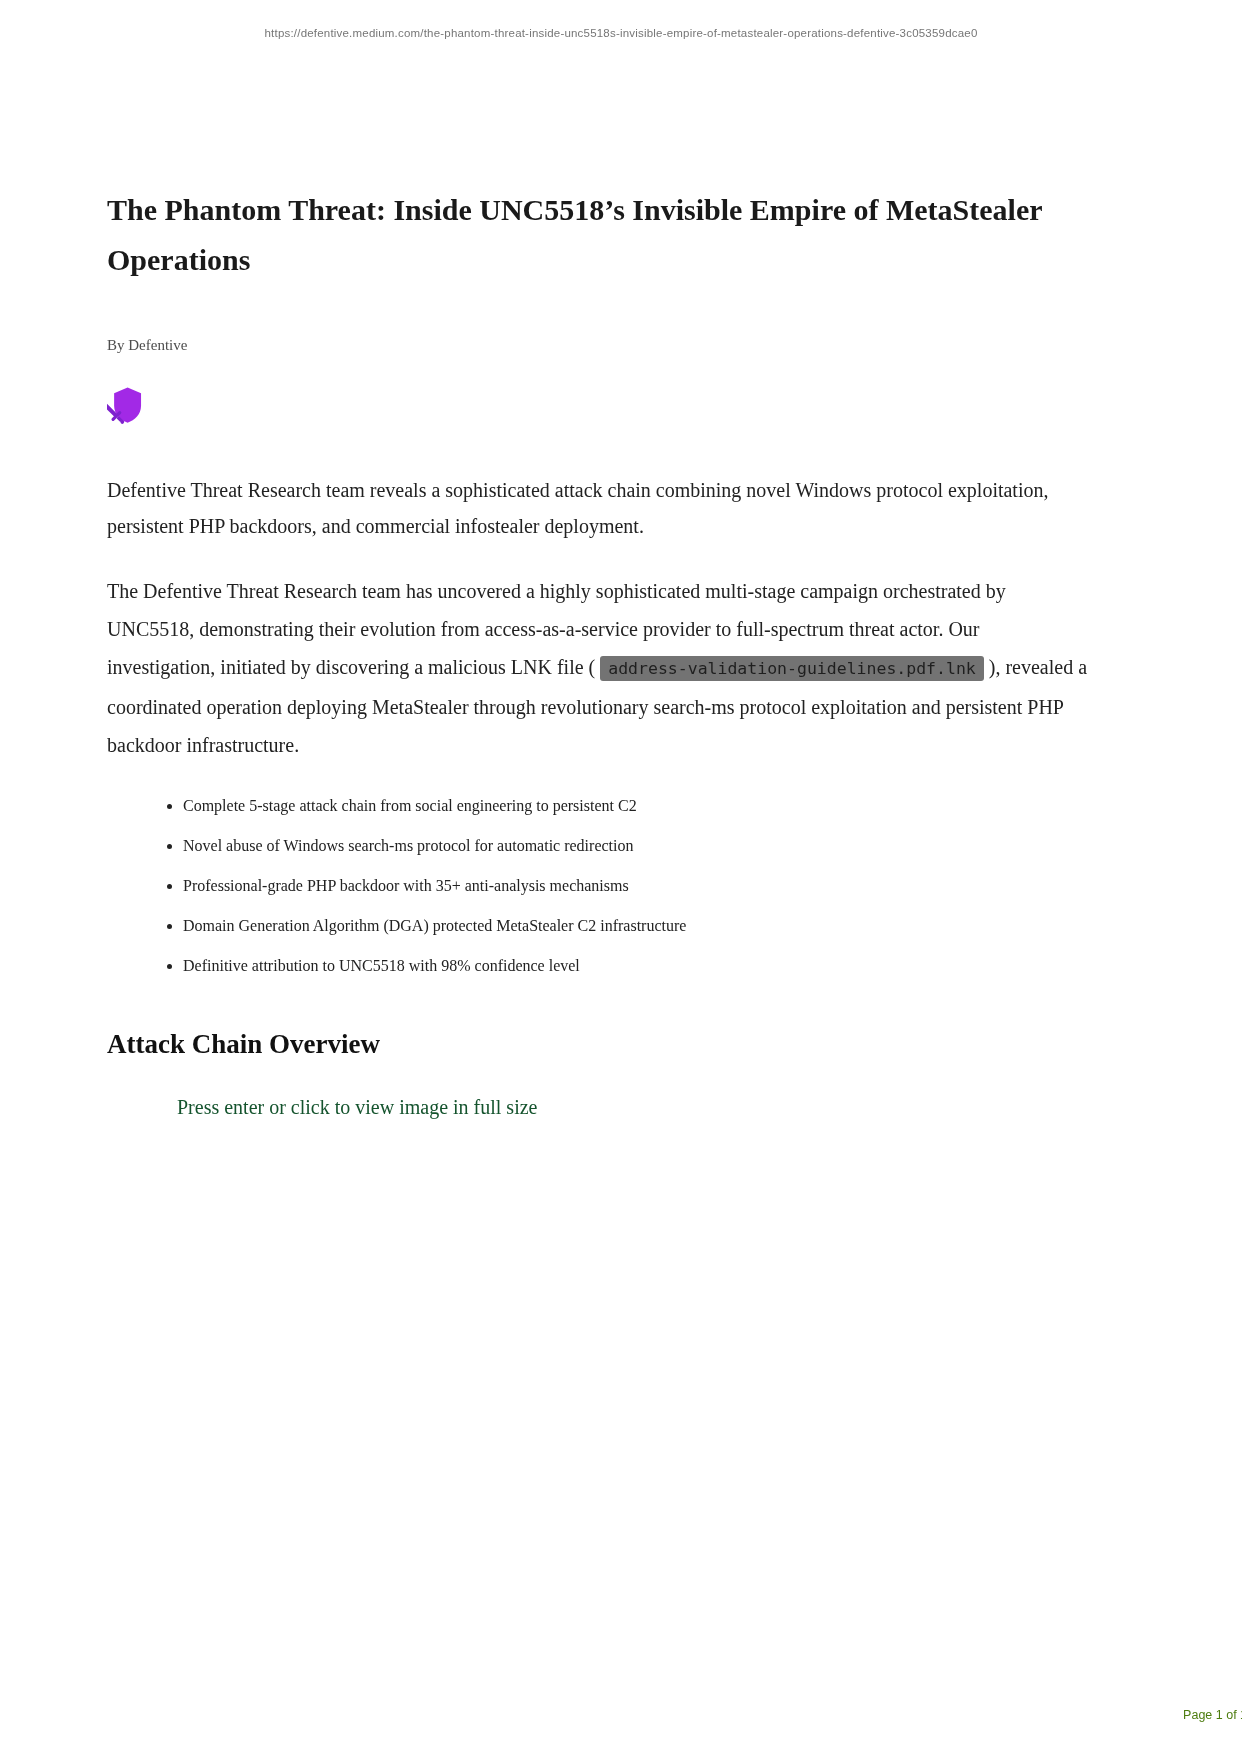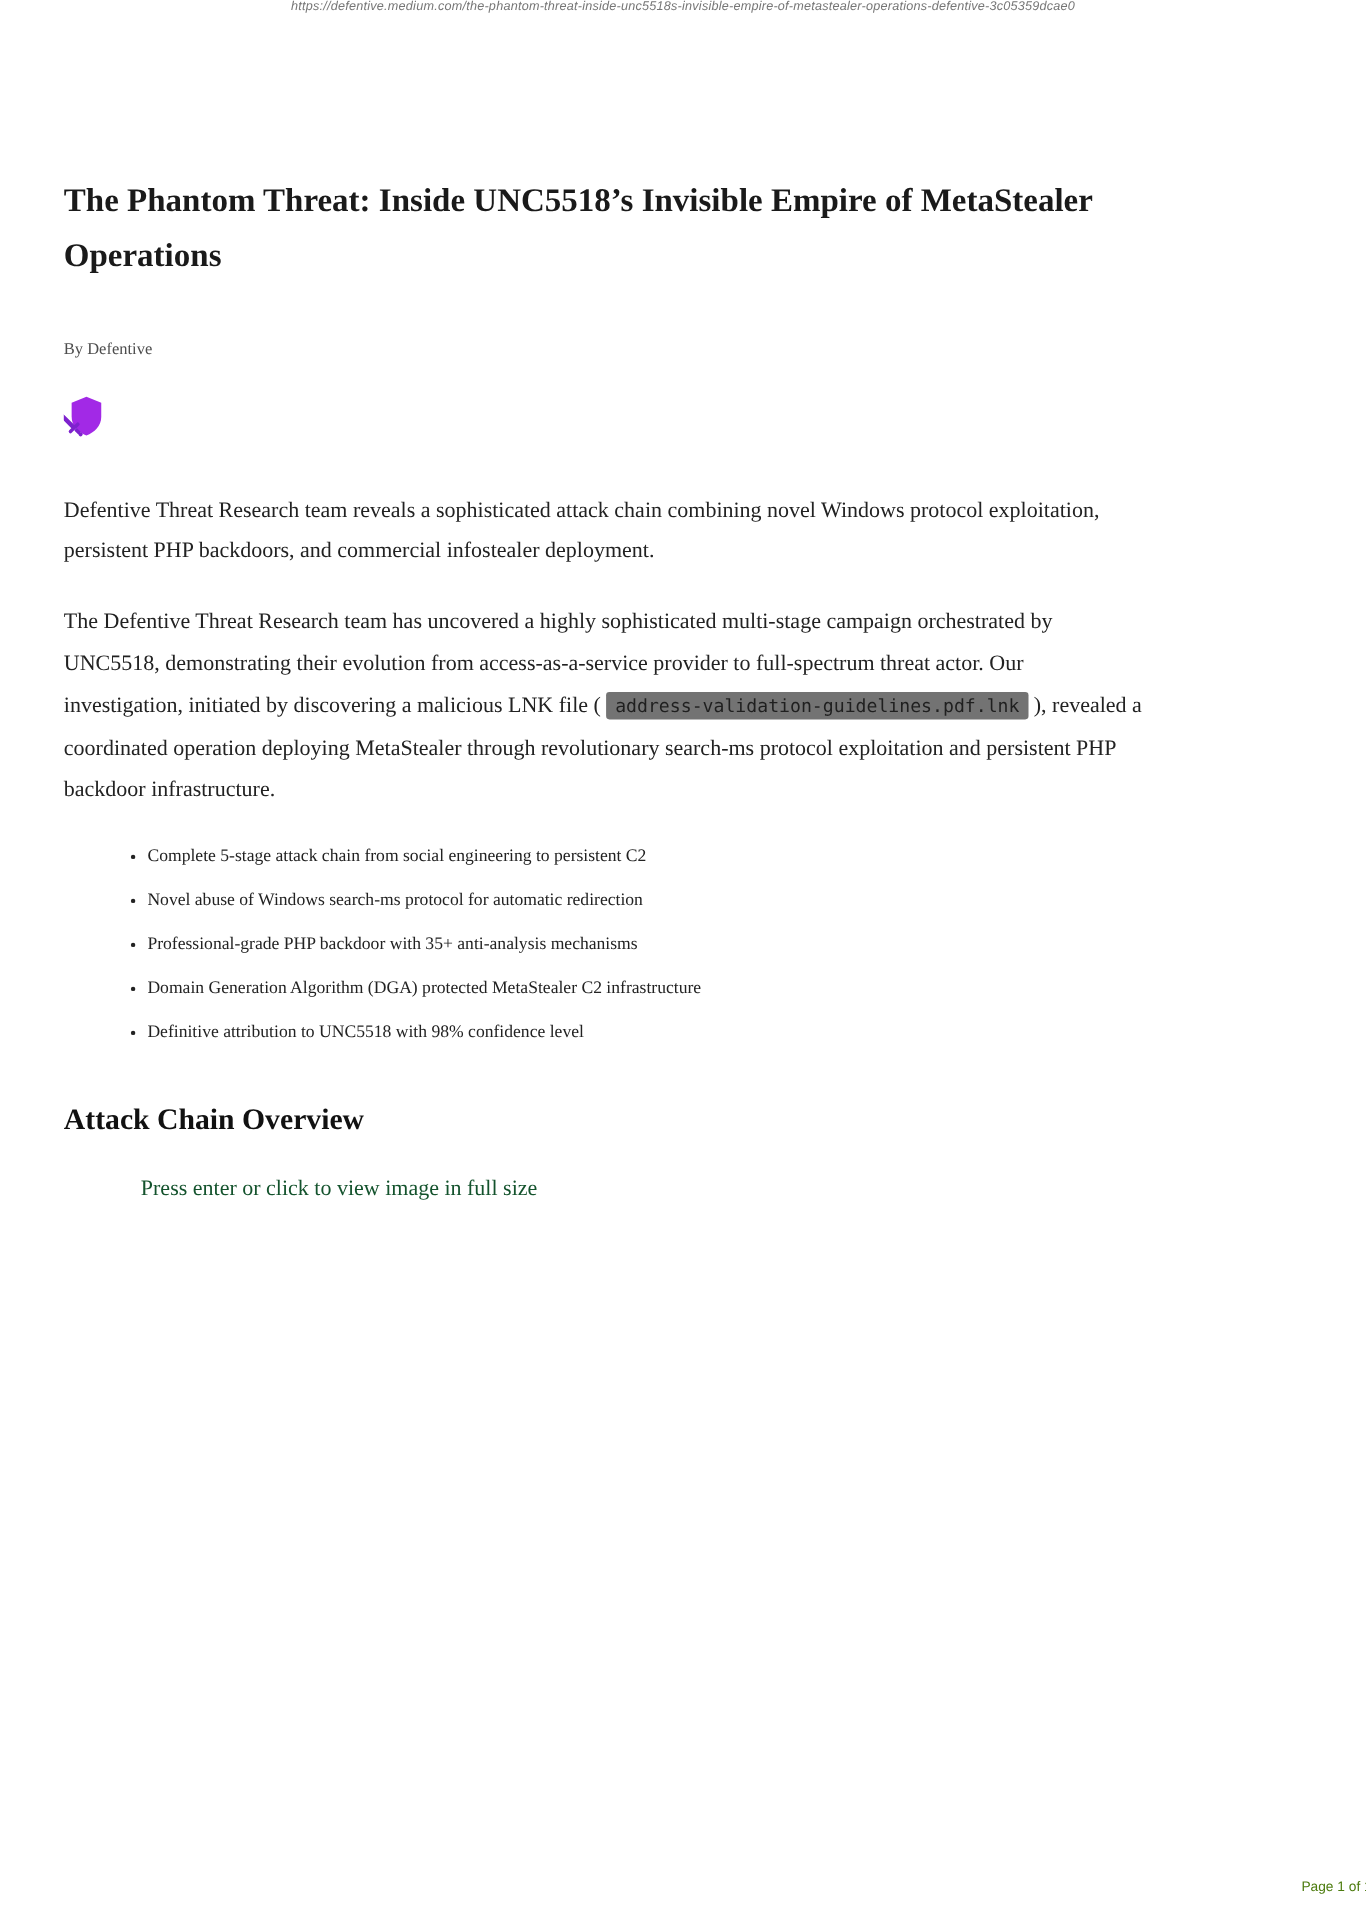--- a/index.html
+++ b/index.html
@@ -9,29 +9,29 @@
   }
   body {
     width: 1242px;
     height: 1756px;
     position: relative;
     font-family: "Liberation Serif", serif;
     color: #222222;
     overflow: hidden;
   }
   .url-header {
+    padding-top: 27px;
     text-align: center;
     font-family: "Liberation Sans", sans-serif;
     font-size: 11.5px;
     letter-spacing: 0.2px;
     color: #767676;
-    font-style: italic;
   }
   .content {
-    padding: 0 140px 0 58px;
+    padding: 0 140px 0 107px;
     margin-top: 35px;
   }
   .article-title {
     margin: 146px 0 0 0;
     max-width: 940px;
     font-size: 30px;
     line-height: 50px;
     font-weight: bold;
     color: #1a1a1a;
   }

